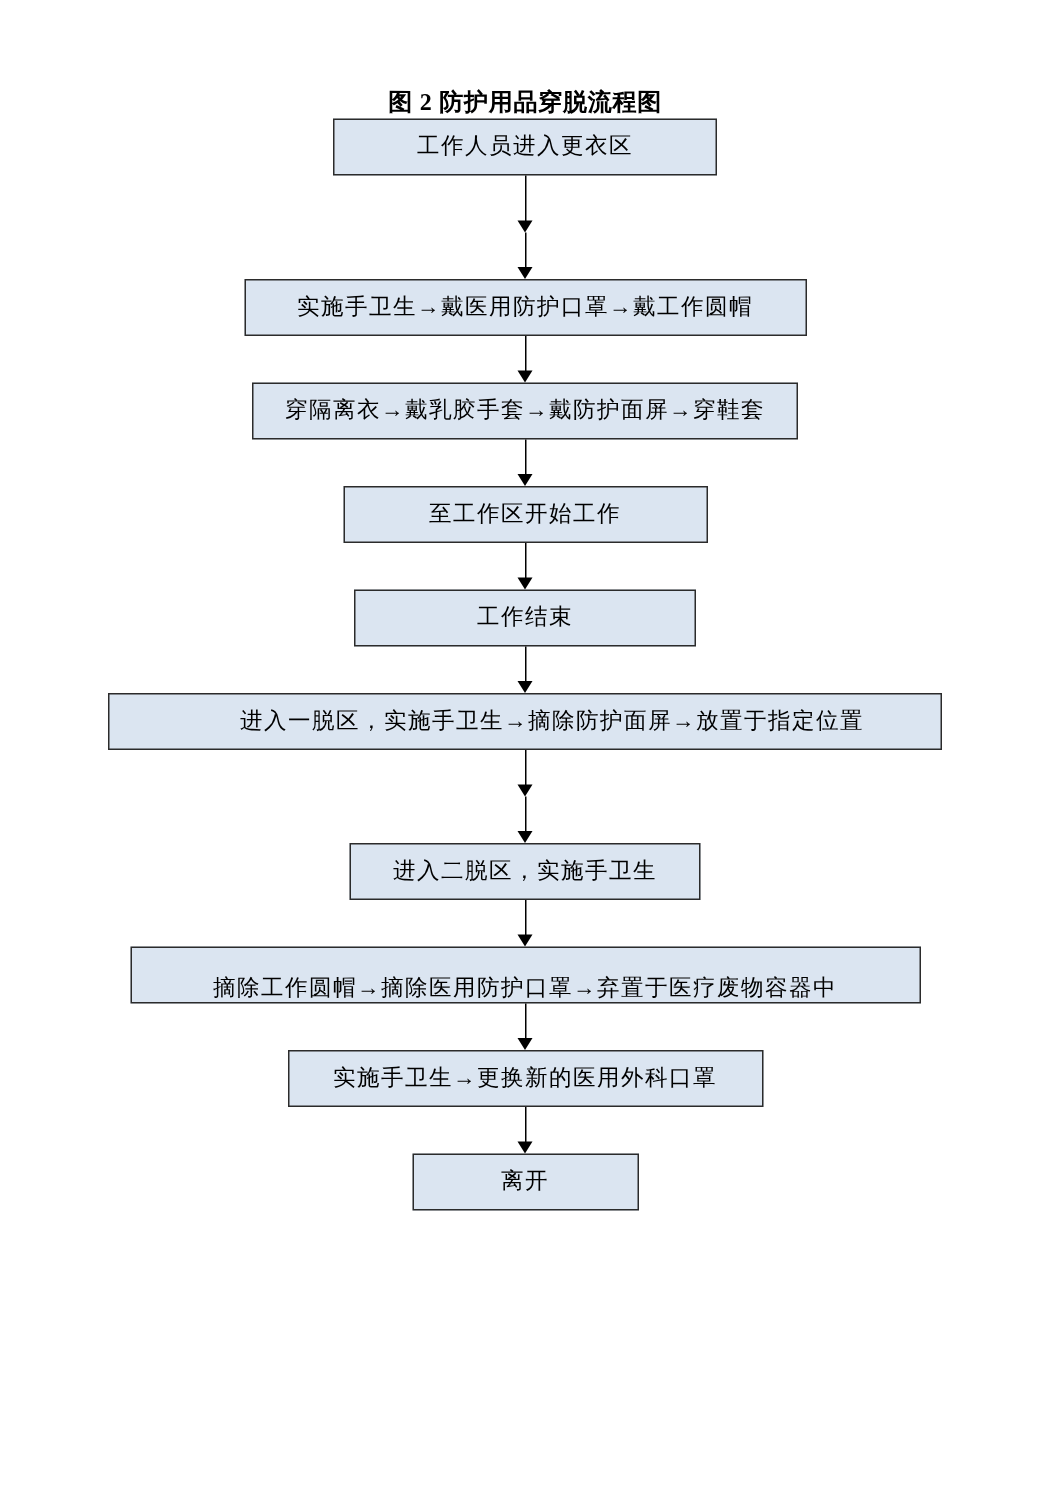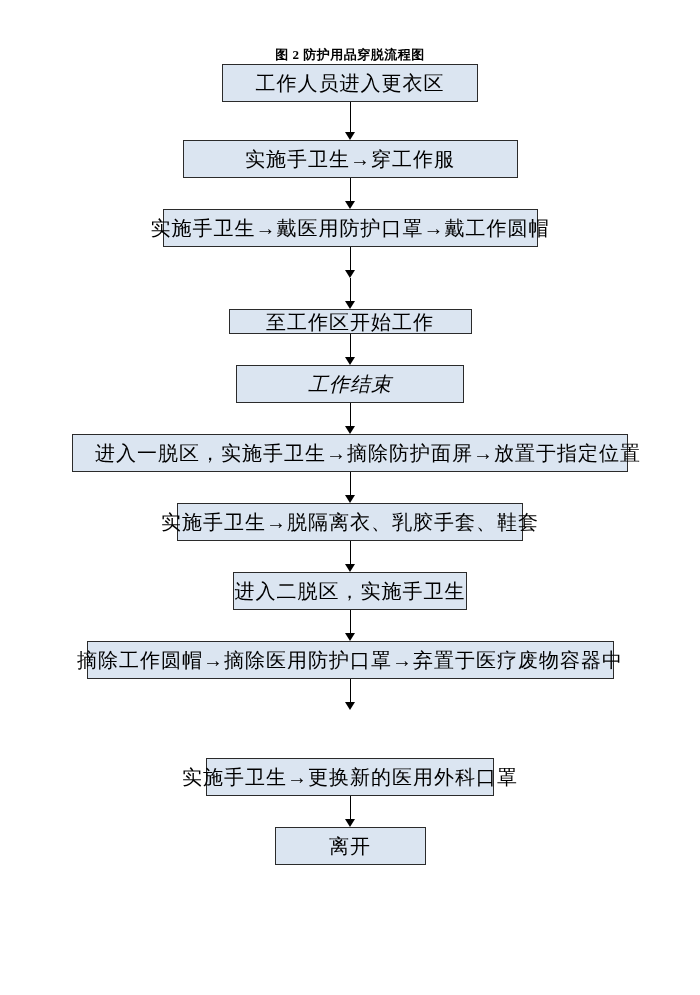--- a/index.html
+++ b/index.html
@@ -10,42 +10,42 @@
   body {
     width: 700px;
     height: 995px;
     font-family: "Liberation Serif", "DejaVu Serif", serif;
     color: #000000;
     position: relative;
     overflow: hidden;
   }
   #flow-title {
     text-align: center;
-    font-size: 13px;
+    font-size: 16px;
     font-weight: bold;
     letter-spacing: 0.5px;
     margin: 0;
-    padding-top: 46px;
+    padding-top: 58px;
     font-family: "Liberation Serif", "DejaVu Serif", serif;
   }
   #flowchart {
     position: relative;
     width: 700px;
   }
   .row {
     display: flex;
     justify-content: center;
     align-items: center;
   }
   .node {
     box-sizing: border-box;
     border: 1px solid #2b2b2b;
     background: #dbe5f1;
     text-align: center;
-    font-size: 20px;
+    font-size: 15px;
     line-height: 1.2;
     letter-spacing: 1px;
     display: flex;
     align-items: center;
     justify-content: center;
     white-space: nowrap;
   }
   .connector {
     width: 100%;
     display: flex;
@@ -88,65 +88,65 @@
         <span>工作人员进入更衣区</span>
       </div>
     </div>
     <div class="connector">
       <div class="arrow" style="height:38px;">
         <div class="stem"></div>
           <div class="head"></div>
       </div>
     </div>
 
-    <div class="row">
-      <div class="node" style="width:335px;height:38px;">
-        <span>实施手卫生→穿工作服</span>
-      </div>
-    </div>
     <div class="connector">
       <div class="arrow" style="height:31px;">
         <div class="stem"></div>
           <div class="head"></div>
       </div>
     </div>
 
     <div class="row">
       <div class="node" style="width:375px;height:38px;align-items:center;">
         <span>实施手卫生→戴医用防护口罩→戴工作圆帽</span>
       </div>
     </div>
     <div class="connector">
       <div class="arrow" style="height:31px;">
         <div class="stem"></div>
           <div class="head"></div>
       </div>
     </div>
 
-    <div class="connector">
-      <div class="arrow" style="height:31px;">
-        <div class="stem"></div>
-          <div class="head"></div>
-      </div>
-    </div>
-
-    <div class="row">
-      <div class="node" style="width:243px;height:25px;">
+    <div class="row">
+      <div class="node" style="width:364px;height:38px;">
+        <span>穿隔离衣→戴乳胶手套→戴防护面屏→穿鞋套</span>
+      </div>
+    </div>
+    <div class="connector">
+      <div class="arrow" style="height:31px;">
+        <div class="stem"></div>
+          <div class="head"></div>
+      </div>
+    </div>
+
+    <div class="row">
+      <div class="node" style="width:243px;height:38px;">
         <span>至工作区开始工作</span>
       </div>
     </div>
     <div class="connector">
       <div class="arrow" style="height:31px;">
         <div class="stem"></div>
           <div class="head"></div>
       </div>
     </div>
 
     <div class="row">
-      <div class="node" style="width:228px;height:38px;font-style:italic;">
+      <div class="node" style="width:228px;height:38px;">
         <span>工作结束</span>
       </div>
     </div>
     <div class="connector">
       <div class="arrow" style="height:31px;">
         <div class="stem"></div>
           <div class="head"></div>
       </div>
     </div>
 
@@ -155,58 +155,53 @@
         <span>进入一脱区，实施手卫生→摘除防护面屏→放置于指定位置</span>
       </div>
     </div>
     <div class="connector">
       <div class="arrow" style="height:31px;">
         <div class="stem"></div>
           <div class="head"></div>
       </div>
     </div>
 
-    <div class="row">
-      <div class="node" style="width:346px;height:38px;">
-        <span>实施手卫生→脱隔离衣、乳胶手套、鞋套</span>
-      </div>
-    </div>
     <div class="connector">
       <div class="arrow" style="height:31px;">
         <div class="stem"></div>
           <div class="head"></div>
       </div>
     </div>
 
     <div class="row">
       <div class="node" style="width:234px;height:38px;align-items:center;">
         <span>进入二脱区，实施手卫生</span>
       </div>
     </div>
     <div class="connector">
       <div class="arrow" style="height:31px;">
         <div class="stem"></div>
           <div class="head"></div>
       </div>
     </div>
 
     <div class="row">
-      <div class="node" style="width:527px;height:38px;">
+      <div class="node" style="width:527px;height:38px;align-items:flex-end;">
         <span>摘除工作圆帽→摘除医用防护口罩→弃置于医疗废物容器中</span>
       </div>
     </div>
     <div class="connector">
       <div class="arrow" style="height:31px;">
         <div class="stem"></div>
           <div class="head"></div>
       </div>
     </div>
 
     <div class="row">
-      <div class="node" style="width:288px;height:38px;margin-top:48px;">
+      <div class="node" style="width:317px;height:38px;">
         <span>实施手卫生→更换新的医用外科口罩</span>
       </div>
     </div>
     <div class="connector">
       <div class="arrow" style="height:31px;">
         <div class="stem"></div>
           <div class="head"></div>
       </div>
     </div>
 

